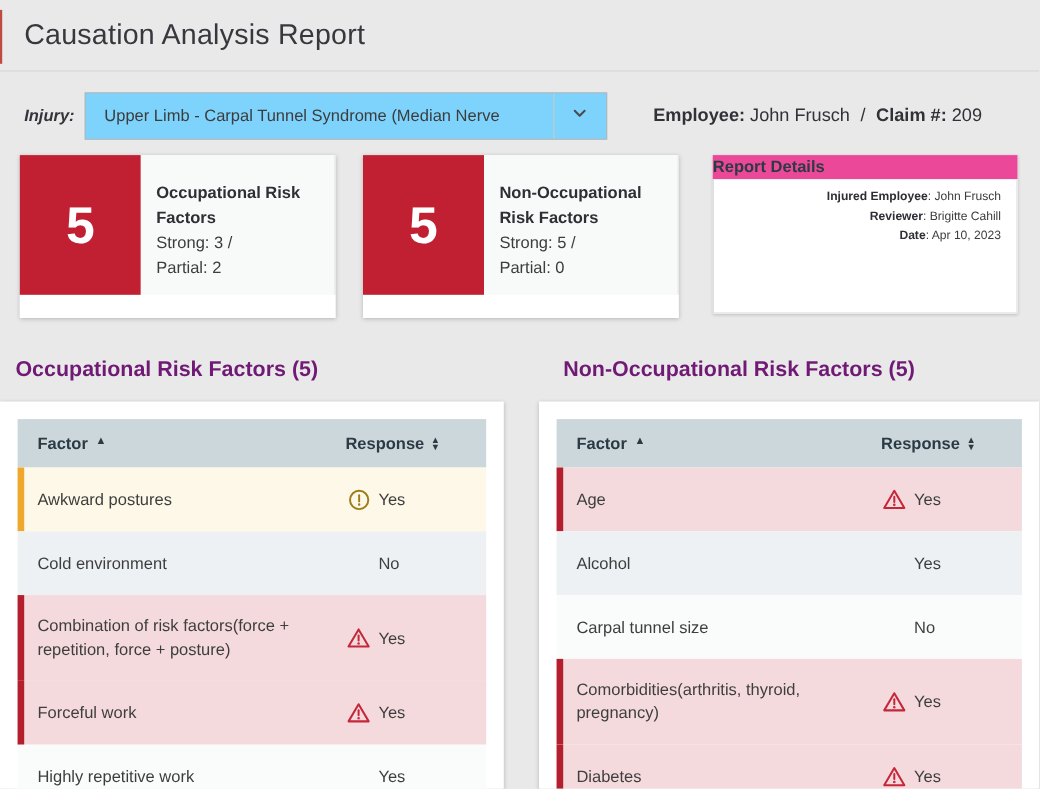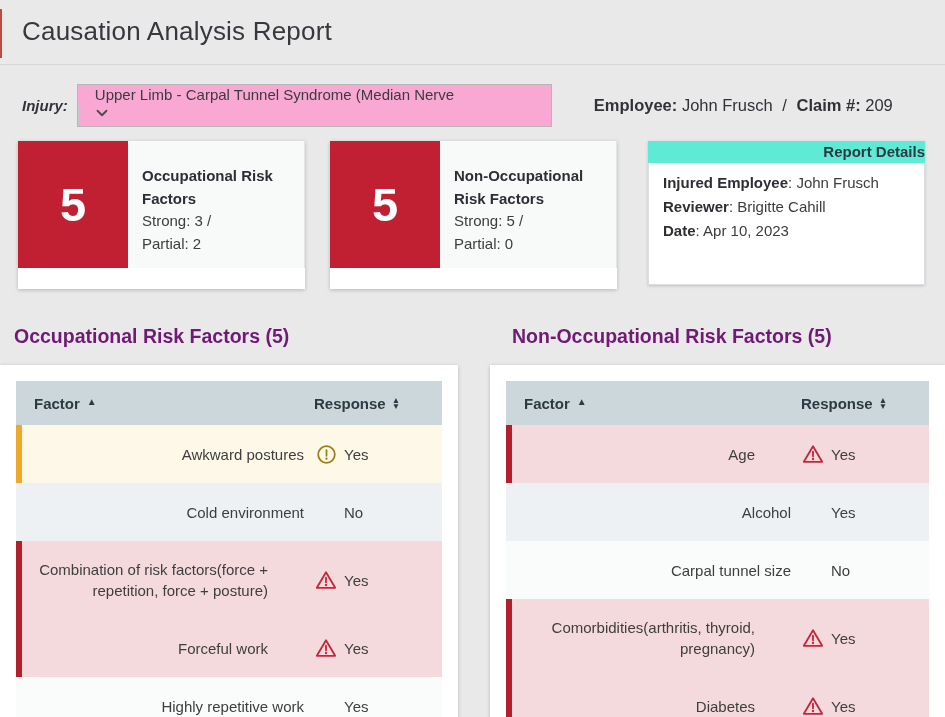--- a/index.html
+++ b/index.html
@@ -8,41 +8,41 @@
   .app { position:relative; width:945px; height:717px; background:#e9e9e9; overflow:hidden; }
 
   
   .header { position:relative; padding:16px 22px 17px; border-bottom:1px solid #d6d6d6; }
   .header .accent { position:absolute; left:0; top:9px; width:2px; height:49px; background:#bf4a41; }
   .page-title { font-size:26px; font-weight:400; color:#38373d; letter-spacing:0.2px; }
 
   
   .toolbar { display:flex; align-items:center; padding:19px 22px 0 22px; }
   .injury-label { font-size:15px; font-weight:bold; color:#33333a; margin-right:9px;font-style:italic; }
-  .select { width:475px; height:43px; background:#f9a8d4; border:1px solid #b6b6b6; display:flex; align-items:stretch; cursor:pointer;flex-direction:column; }
+  .select { width:475px; height:43px; background:#7dd3fc; border:1px solid #b6b6b6; display:flex; align-items:stretch; cursor:pointer; }
   .select-value { flex:1; display:flex; align-items:center; padding:0 4px 0 17px; font-size:15px; color:#3c3c3c; white-space:nowrap; overflow:hidden; }
   .select-button { width:48px; border-left:1px solid #c9c9c9; display:flex; align-items:center; justify-content:center; }
   .employee-info { margin-left:42px; font-size:16.5px; color:#313138; white-space:nowrap; }
   .employee-info b { font-weight:bold; }
   .employee-info .sep { margin:0 5px; }
 
   
   .cards { display:flex; align-items:flex-start; padding:14px 20px 0 18px; }
   .summary-card { width:287px; box-shadow:0 1px 4px rgba(0,0,0,0.22); background:#fff; }
   .summary-card + .summary-card { margin-left:25px; }
   .card-main { display:flex; align-items:stretch; }
   .count-box { width:110px; min-height:125px; background:#c02031; color:#fff; display:flex; align-items:center; justify-content:center; font-size:47px; font-weight:bold; }
   .card-body { flex:1; background:#f8faf9; border-right:1px solid #e2e6e8; padding:24px 14px 13px; font-size:15px; line-height:1.5; color:#3d3d3d; }
   .card-title { font-weight:bold; color:#2e2e35; }
   .card-footer { height:21px; background:#fff; }
 
   
   .details-card { width:277px; margin-left:auto; box-shadow:0 1px 3px rgba(0,0,0,0.18); }
-  .details-header { background:#5eead4; text-align:right; font-size:15px; font-weight:bold; color:#2c3b43; padding:2px 0 3px; }
-  .details-body { background:#fff; border:1px solid #dcdfe2; border-top:none; padding:8px 14px 12px; font-size:15px; line-height:1.6; height:122px; color:#3c3c3c; }
+  .details-header { background:#ec4899; text-align:left; font-size:15px; font-weight:bold; color:#2c3b43; padding:2px 0 3px; }
+  .details-body { background:#fff; border:1px solid #dcdfe2; border-top:none; padding:8px 14px 12px; font-size:11px; line-height:1.6; height:122px; color:#3c3c3c;text-align:right; }
   .details-body b { color:#2e2e35; }
 
   
   .content { display:flex; align-items:stretch; margin-top:20px; height:407px; }
   .col-left { width:458px; display:flex; flex-direction:column; }
   .col-gap { width:32px; }
   .col-right { flex:1; display:flex; flex-direction:column; }
   .section-heading { padding:16px 14px 17px; font-size:19.5px; font-weight:bold; color:#701a75; }
   .col-right .section-heading { padding-left:22px; }
   .panel { background:#fff; flex:1; padding:16px; box-shadow:0 1px 4px rgba(0,0,0,0.22); }
@@ -51,21 +51,21 @@
   .thead { display:flex; align-items:center; height:44px; background:#ccd7dc; padding:0 16px 0 18px; font-size:15px; font-weight:bold; color:#2c3b43; }
   .th-factor { flex:1; display:flex; align-items:center; cursor:pointer; }
   .th-response { width:112px; display:flex; align-items:center; cursor:pointer; }
   .sort-asc { font-size:10px; margin-left:7px; position:relative; top:-2px; color:#2c3b43; }
   .sort-both { display:inline-flex; flex-direction:column; margin-left:6px; font-size:8.5px; line-height:6.5px; color:#2c3b43; }
   .trow { display:flex; align-items:center; padding:18px 16px 18px 18px; font-size:15px; color:#3e3e3e; }
   .trow.odd { background:#fafbfb; }
   .trow.even { background:#edf1f3; }
   .trow.partial { background:#fdf8e7; border-left:6px solid #f0a82c; padding-left:12px; }
   .trow.strong { background:#f5dadd; border-left:6px solid #b41f2d; padding-left:12px;gap:36px; }
-  .factor-cell { flex:1; padding-right:10px; line-height:1.4;text-align:right; }
+  .factor-cell { flex:1; padding-right:10px; line-height:1.4; }
   .response-cell { width:112px; flex-shrink:0; display:flex; align-items:center; }
   .response-cell .icon { width:24px; height:22px; display:inline-flex; align-items:center; justify-content:center; margin-right:6px; }
   .response-cell .icon-spacer { width:30px; height:22px; }
   .resp-text { color:#3e3e3e; }
 </style>
 </head>
 <body>
 
 <div class="app">
 

